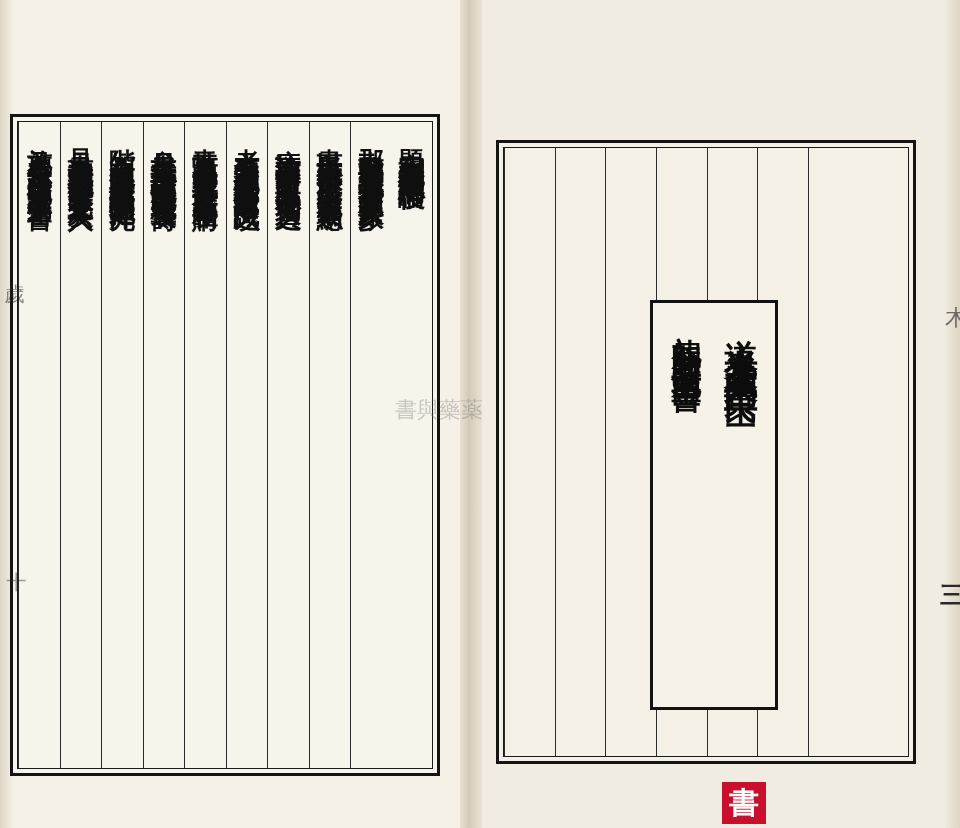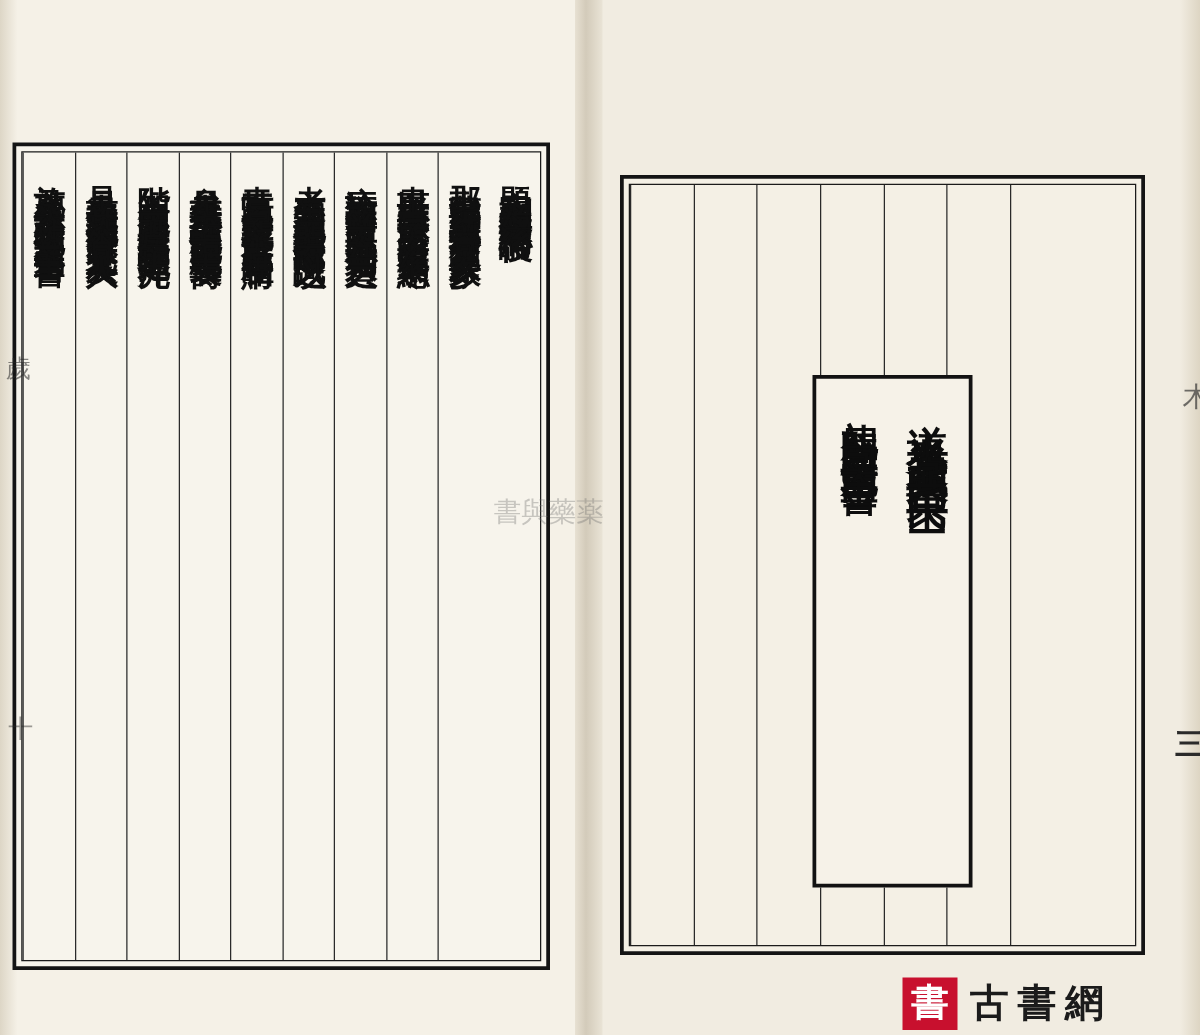--- a/index.html
+++ b/index.html
@@ -361,16 +361,15 @@
   <div class="side-mark-left">歲</div>
   <div class="side-mark-left2">十</div>
   <div class="ghost-left">書與藥薬</div>
   <div class="side-mark-right">木</div>
   <div class="folio-right">三</div>
 
   <div class="watermark">
     <div class="wm-box">
       <span class="wm-glyph">書</span>
     </div>
-    <span class="wm-text">古書網</span>
   </div>
 
 </div>
 
 </body></html>

